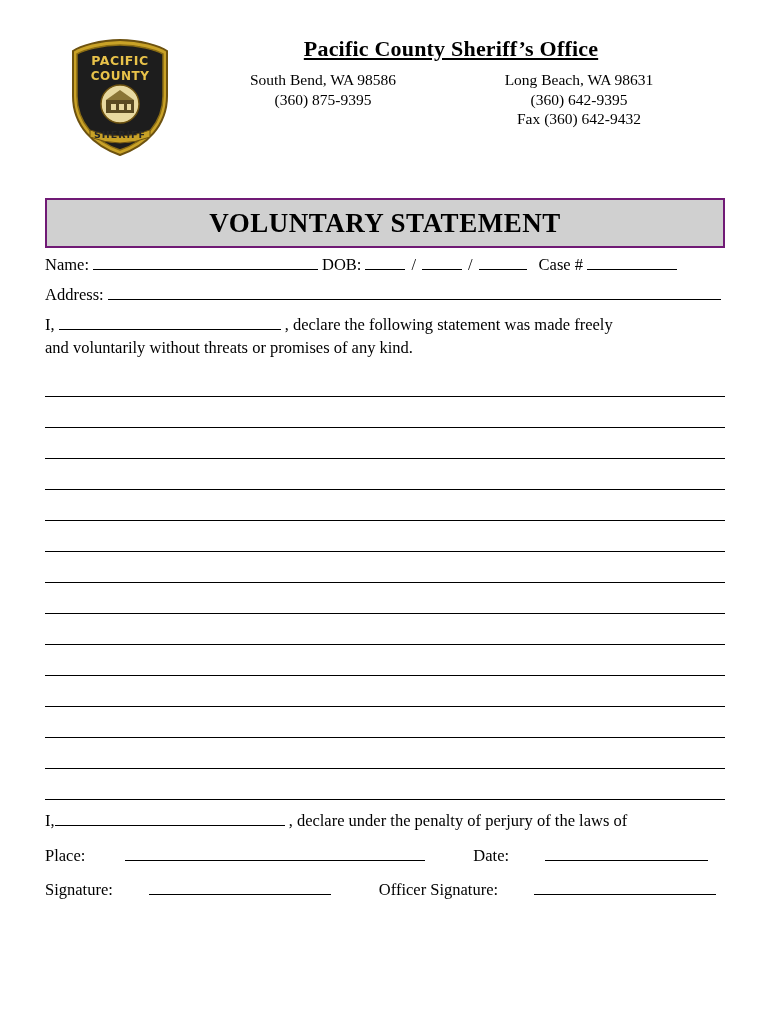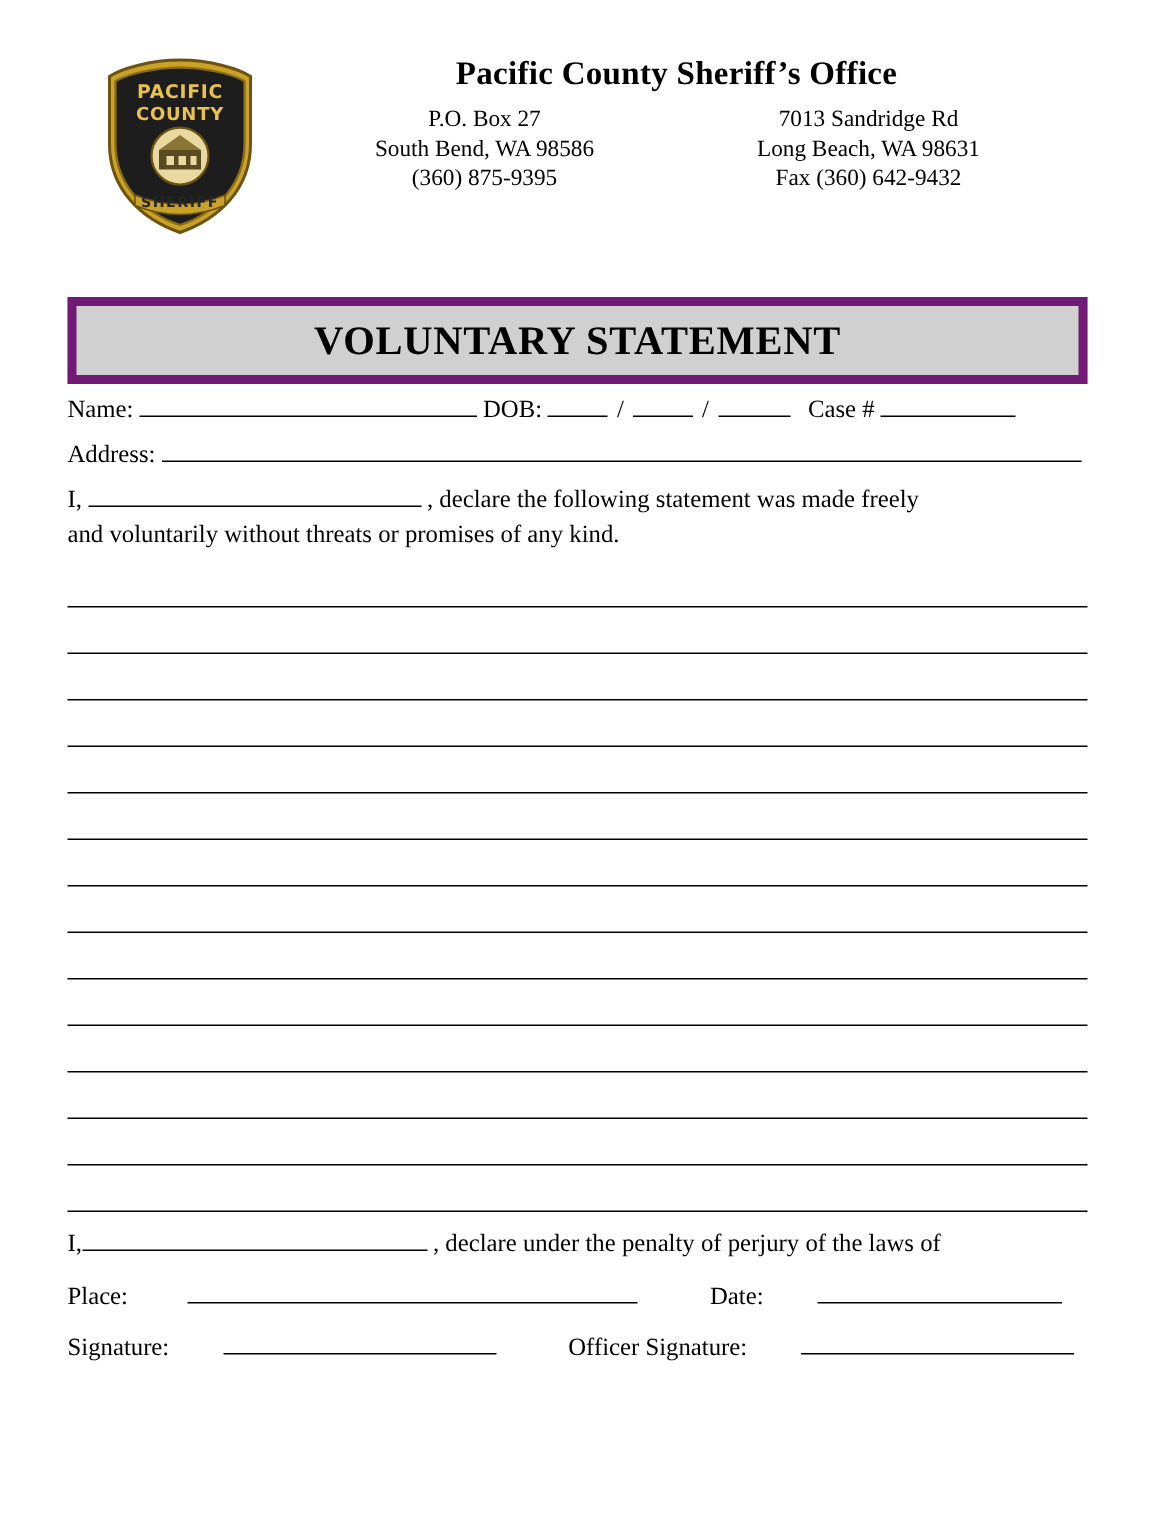--- a/index.html
+++ b/index.html
@@ -50,37 +50,38 @@
     flex: 1 1 auto;
     text-align: center;
     padding-right: 18px;
   }
   .org-title {
     font-size: 22px;
     font-weight: bold;
     letter-spacing: 0.2px;
     margin-bottom: 8px;
     white-space: nowrap;
+    text-decoration: underline;
   }
   .addr-cols {
     display: flex;
     justify-content: center;
     gap: 0px;
   }
   .addr-col {
     width: 50%;
     font-size: 15.5px;
     line-height: 19.5px;
     text-align: center;
   }
 
   
   .title-bar {
     margin-top: 22px;
-    border: 6px solid #701a75;
+    border: 2px solid #701a75;
     background: #d0d0d0;
     height: 46px;
     display: flex;
     align-items: center;
     justify-content: center;
   }
   .title-bar .t {
     font-size: 27px;
     font-weight: bold;
     letter-spacing: 0.5px;
@@ -180,27 +181,26 @@
           <path d="M22 92 Q52 104 82 92 L82 99 Q52 111 22 99 Z" fill="#c9a227" stroke="#6d5210" stroke-width="1"></path>
           <text x="52" y="100" font-family="DejaVu Sans, sans-serif" font-size="9.5" font-weight="bold" fill="#262626" text-anchor="middle" letter-spacing="1">SHERIFF</text>
         </svg>
       </div>
     </div>
 
     <div class="header-text">
       <div class="org-title">Pacific County Sheriff’s Office</div>
       <div class="addr-cols">
         <div class="addr-col">
-          <div>P.O. Box 27</div>
           <div>South Bend, WA 98586</div>
           <div>(360) 875-9395</div>
         </div>
         <div class="addr-col">
-          <div>7013 Sandridge Rd</div>
           <div>Long Beach, WA 98631</div>
+          <div>(360) 642-9395</div>
           <div>Fax (360) 642-9432</div>
         </div>
       </div>
     </div>
   </div>
 
   <div class="title-bar">
     <div class="t">VOLUNTARY STATEMENT</div>
   </div>
 

